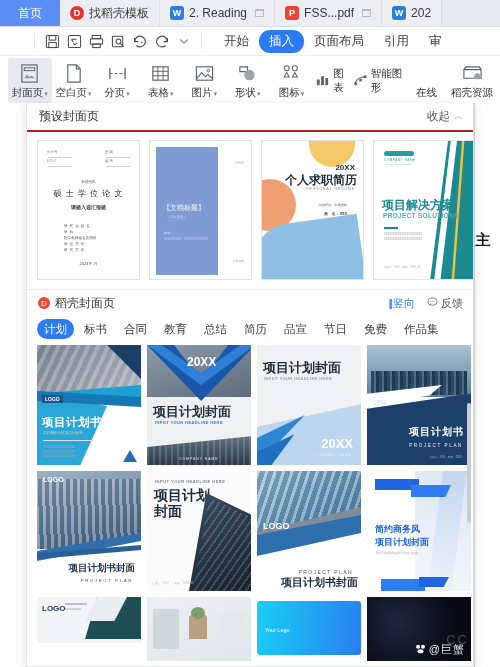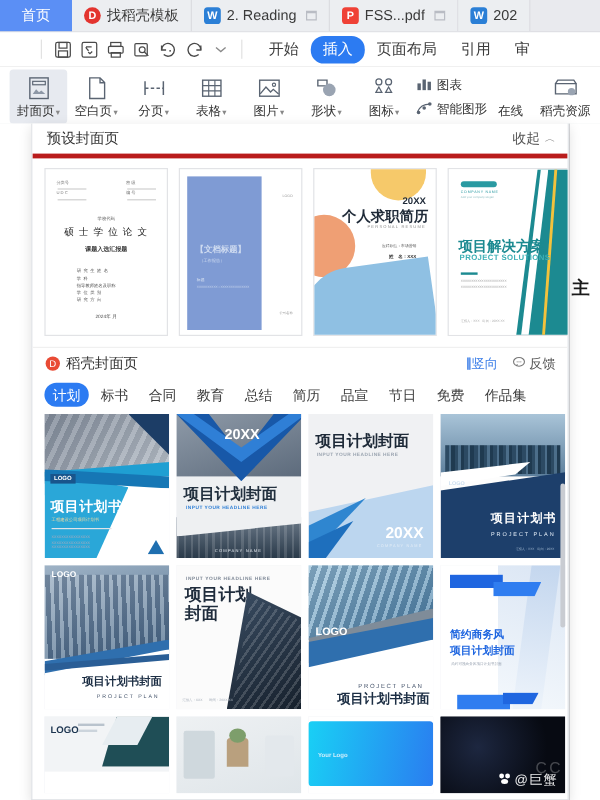--- a/index.html
+++ b/index.html
@@ -69,34 +69,34 @@
     border-bottom: 1px solid #eceef0; background:#fff; gap: 0;
   }
   .tool {
     width: 48px; display:flex; flex-direction:column; align-items:center; gap:1px;
     padding-top:3px; height: 45px;
   }
   .tool.sel { background:#e7eaf0; border-radius:3px; }
   .tool .glyph { height:24px; display:flex; align-items:center; justify-content:center; color:#5a6472; }
   .tool .tname { font-size: 10.5px; color:#333; white-space:nowrap; }
   .tool .tname .ar { font-size:7px; color:#888; margin-left:1px; }
-  .tooldual { display:flex; flex-direction:column; justify-content:center; height:45px; padding:0 2px; gap:2px; }
+  .tooldual { display:flex; flex-direction:row; justify-content:center; height:45px; padding:0 2px; gap:2px; }
   .dualrow { display:flex; align-items:center; gap:3px; font-size:10.5px; color:#333; }
   .toolwide { width:auto; padding:3px 7px 0 7px; }
 
   
   .panel {
     position:absolute; left:26px; top:103px; width: 448px; height: 564px;
     background:#fff; border:1px solid #dfe1e5; border-top:none;
     box-shadow: 0 3px 10px rgba(0,0,0,.13);
     overflow:hidden;
   }
   .panelhead {
     height: 29px; display:flex; align-items:center; justify-content:space-between;
-    padding: 0 10px 0 12px; border-bottom:4px solid #b91c1c; background:#fff;
+    padding: 0 10px 0 12px; border-bottom:2px solid #b91c1c; background:#fff;
   }
   .panelhead .ptitle { font-size:12px; color:#333; }
   .collapse { display:flex; align-items:center; gap:4px; font-size:11.5px; color:#555; }
   .chev { font-size:9px; color:#888; }
 
   
   .presetrow { display:flex; gap:9px; padding: 8px 10px 9px 10px; }
   .pthumb {
     width: 103px; height: 140px; border:1px solid #e2e3e6; background:#fff;
     position:relative; overflow:hidden; flex:none;

